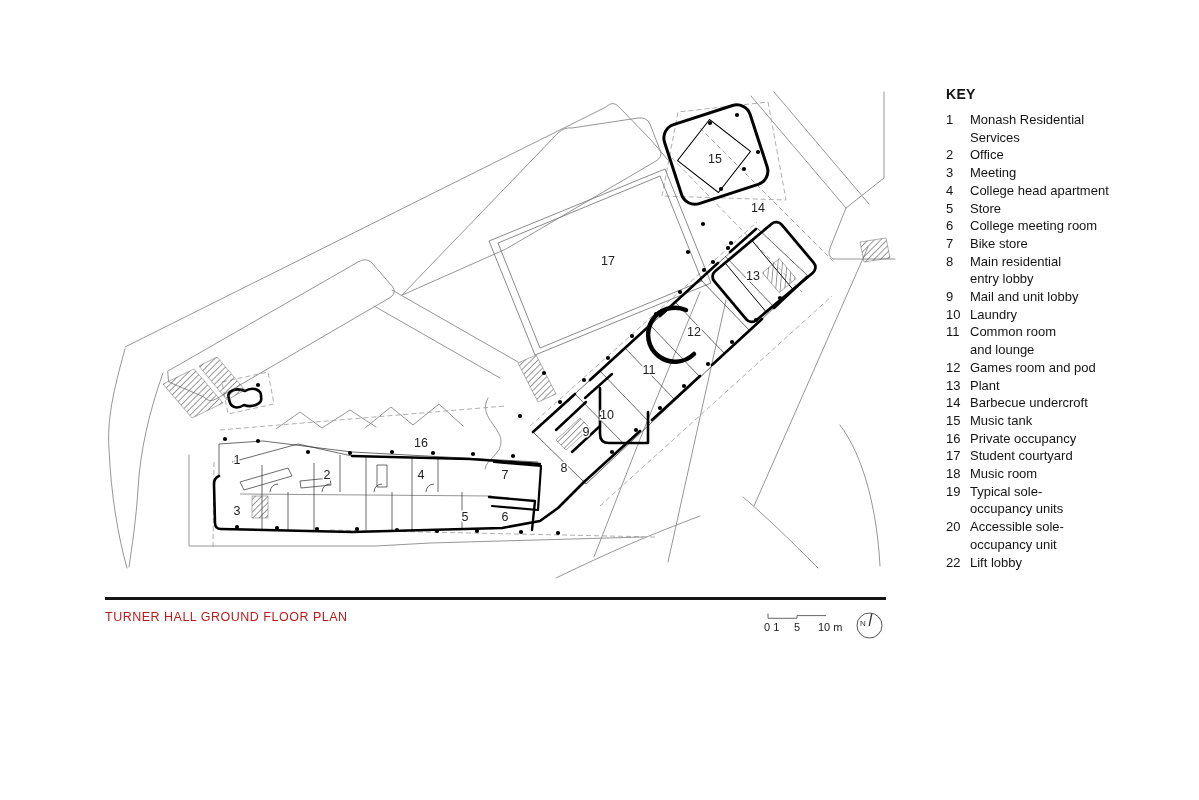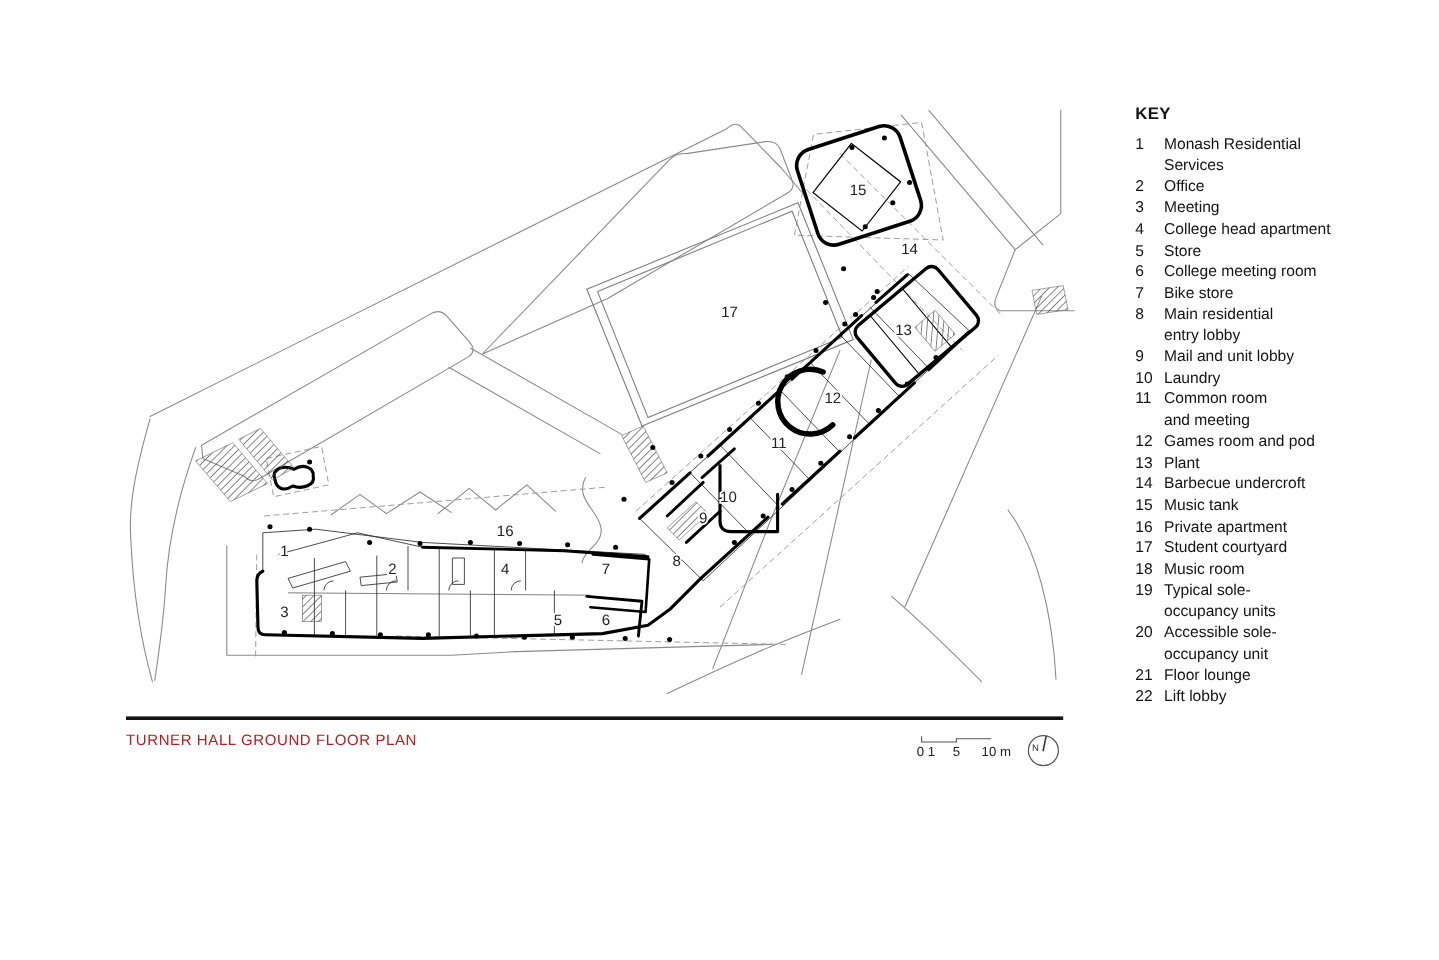--- a/index.html
+++ b/index.html
@@ -263,21 +263,21 @@
         <div class="key-item">
           <div class="key-num">10</div>
           <div class="key-label">
             <div>Laundry</div>
           </div>
         </div>
         <div class="key-item">
           <div class="key-num">11</div>
           <div class="key-label">
             <div>Common room</div>
-            <div>and meeting</div>
+            <div>and lounge</div>
           </div>
         </div>
         <div class="key-item">
           <div class="key-num">12</div>
           <div class="key-label">
             <div>Games room and pod</div>
           </div>
         </div>
         <div class="key-item">
           <div class="key-num">13</div>
@@ -293,21 +293,21 @@
         </div>
         <div class="key-item">
           <div class="key-num">15</div>
           <div class="key-label">
             <div>Music tank</div>
           </div>
         </div>
         <div class="key-item">
           <div class="key-num">16</div>
           <div class="key-label">
-            <div>Private apartment</div>
+            <div>Private occupancy</div>
           </div>
         </div>
         <div class="key-item">
           <div class="key-num">17</div>
           <div class="key-label">
             <div>Student courtyard</div>
           </div>
         </div>
         <div class="key-item">
           <div class="key-num">18</div>
@@ -320,26 +320,20 @@
           <div class="key-label">
             <div>Typical sole-</div>
             <div>occupancy units</div>
           </div>
         </div>
         <div class="key-item">
           <div class="key-num">20</div>
           <div class="key-label">
             <div>Accessible sole-</div>
             <div>occupancy unit</div>
-          </div>
-        </div>
-        <div class="key-item">
-          <div class="key-num">21</div>
-          <div class="key-label">
-            <div>Floor lounge</div>
           </div>
         </div>
         <div class="key-item">
           <div class="key-num">22</div>
           <div class="key-label">
             <div>Lift lobby</div>
           </div>
         </div>
       </div>
   </div>

